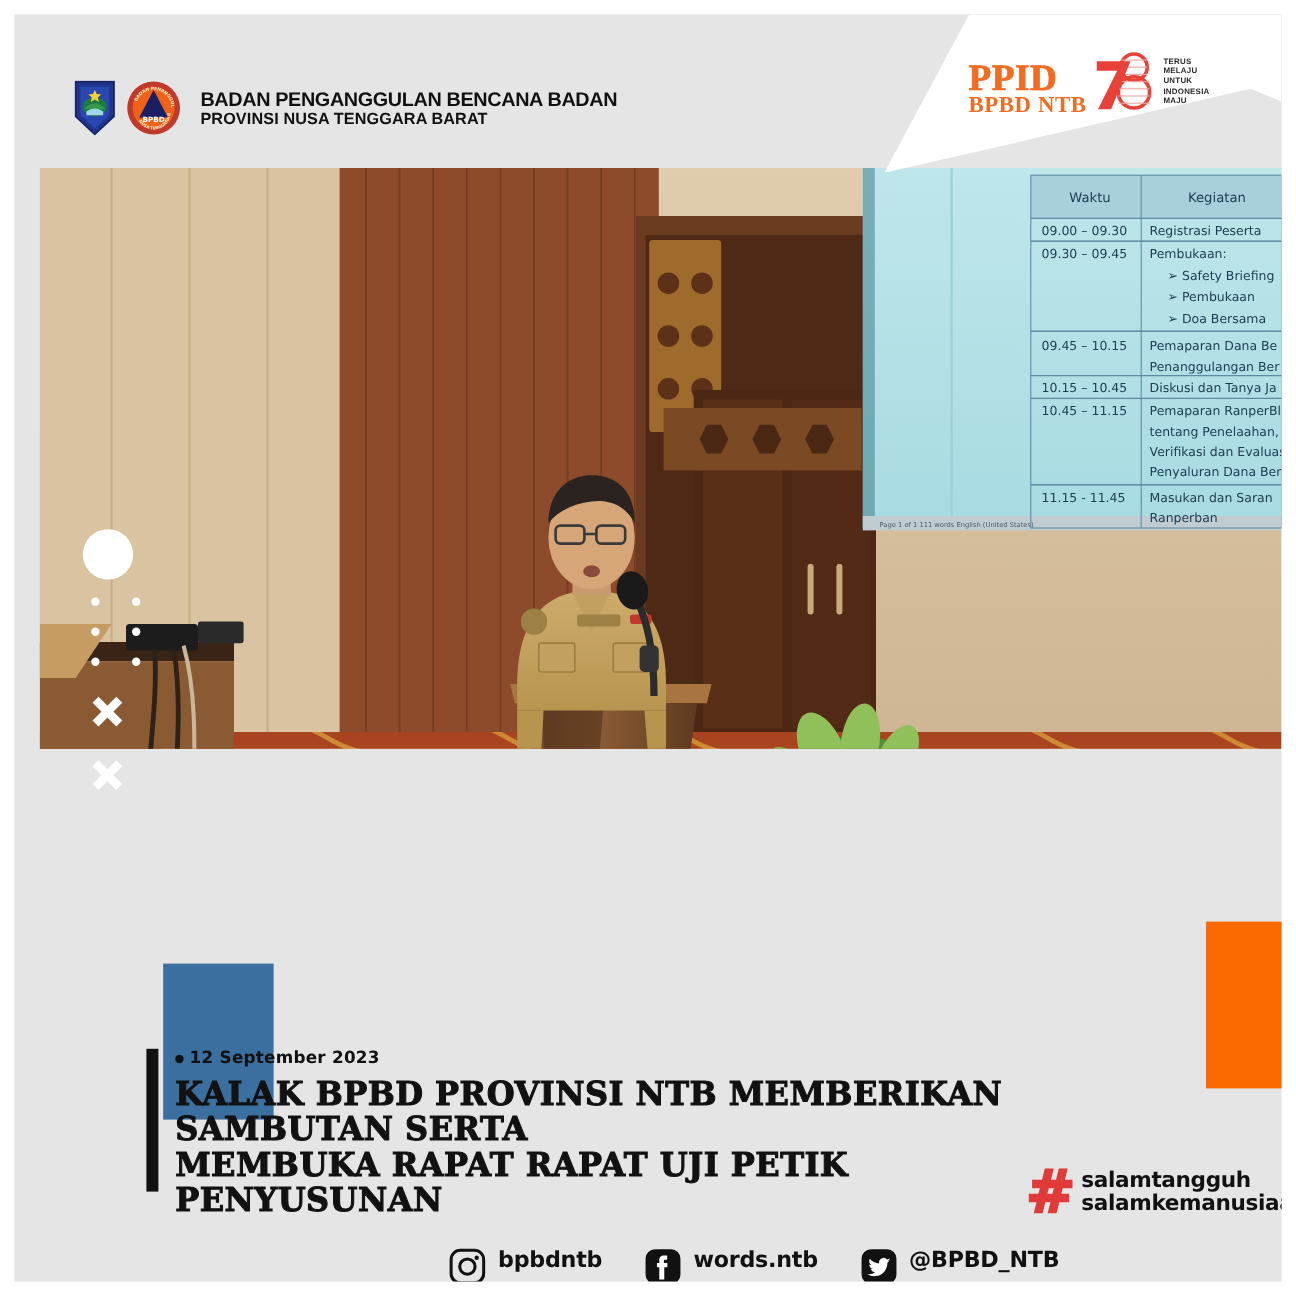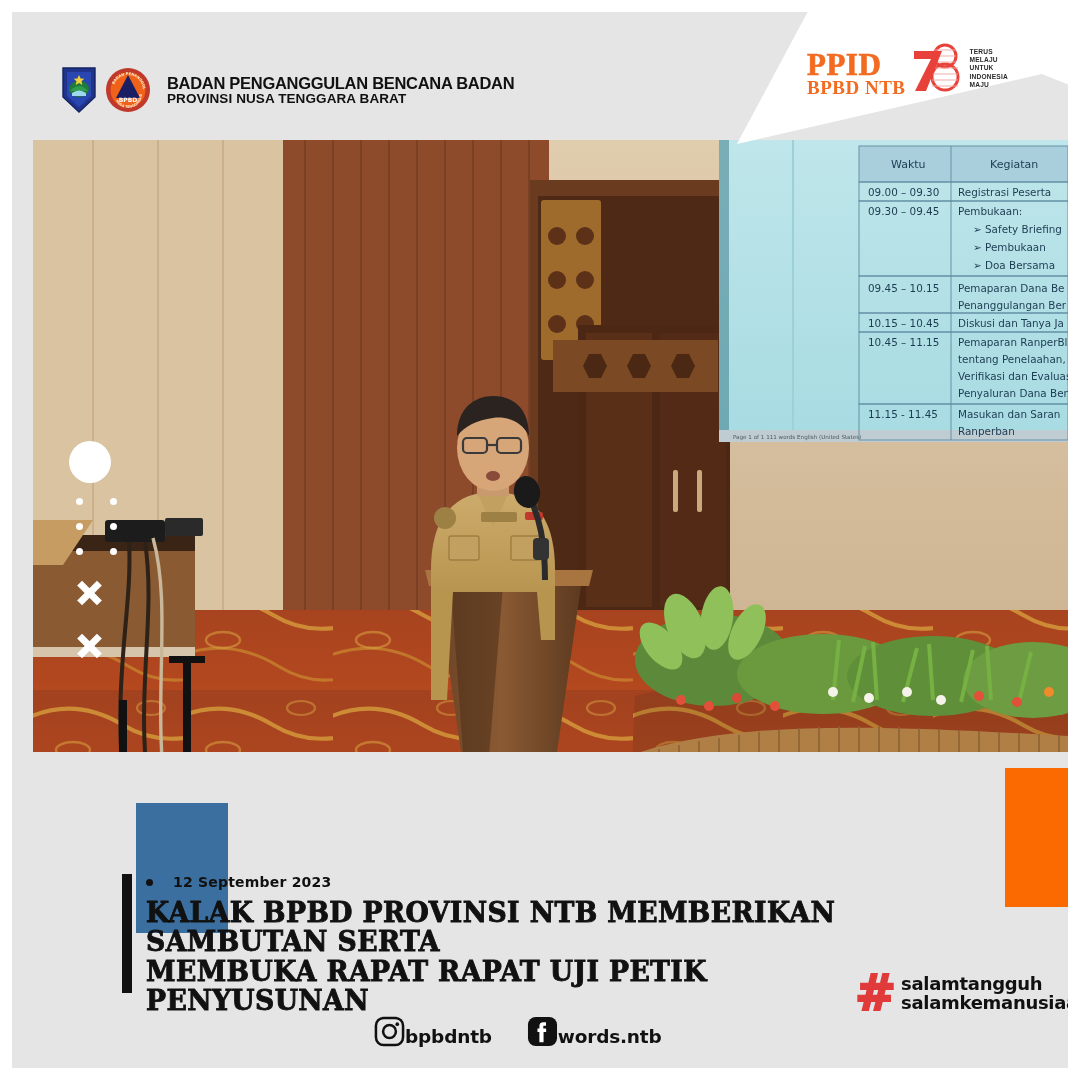--- a/index.html
+++ b/index.html
@@ -27,21 +27,21 @@
   .ppid{position:absolute;left:795px;top:28px;z-index:7;display:flex;align-items:center;gap:6px;}
   .ppid-words{line-height:0.94;margin-top:10px;}
   .ppid-1{font-size:31px;font-weight:bold;color:#f26b21;letter-spacing:0.5px;
      font-family:"Liberation Serif",serif;font-style:normal;-webkit-text-stroke:0.6px #f26b21;}
   .ppid-2{font-size:19px;font-weight:bold;color:#f26b21;letter-spacing:0.5px;
      font-family:"Liberation Serif",serif;}
   .anniv{position:relative;width:52px;height:52px;}
   .anniv-txt{font-size:6.6px;font-weight:bold;color:#2b2b2b;line-height:1.26;letter-spacing:0.2px;}
 
   
-  .photo{position:absolute;left:21px;top:128px;width:1035px;height:612px;overflow:hidden;z-index:2;}
+  .photo{position:absolute;left:21px;top:128px;width:1035px;height:484px;overflow:hidden;z-index:2;}
   .photo svg{display:block;}
 
   
   .deco-circle{position:absolute;left:57px;top:429px;width:42px;height:42px;border-radius:50%;background:#fff;z-index:4;}
   .deco-dots{position:absolute;left:64px;top:486px;z-index:4;display:grid;
      grid-template-columns:repeat(2,34px);grid-template-rows:repeat(3,25px);}
   .deco-dots i{width:7px;height:7px;border-radius:50%;background:#fff;display:block;}
   .deco-x{position:absolute;width:28px;height:28px;z-index:4;}
   .deco-x:before,.deco-x:after{content:"";position:absolute;left:50%;top:0;width:7px;height:28px;background:#fff;margin-left:-3.5px;}
   .deco-x:before{transform:rotate(45deg);}
@@ -49,39 +49,39 @@
   #x1{left:63px;top:567px;}
   #x2{left:63px;top:620px;}
 
   
   .blue-block{position:absolute;left:124px;top:791px;width:92px;height:130px;background:#3a6f9f;z-index:5;}
   .orange-block{position:absolute;left:993px;top:756px;width:75px;height:139px;background:#fa6a01;z-index:5;}
   .black-bar{position:absolute;left:110px;top:862px;width:10px;height:119px;background:#111;z-index:6;}
 
   
   .caption{position:absolute;left:134px;top:862px;width:790px;z-index:6;}
-  .cap-date{display:flex;align-items:center;gap:20px;font-size:14px;font-weight:bold;color:#111;
+  .cap-date{display:flex;align-items:center;gap:5px;font-size:14px;font-weight:bold;color:#111;
      letter-spacing:0.2px;font-family:"DejaVu Sans",sans-serif;}
   .cap-dot{width:7px;height:7px;border-radius:50%;background:#111;display:inline-block;}
   .cap-title{margin-top:8px;font-family:"DejaVu Serif",serif;font-weight:bold;
      font-size:27.5px;line-height:1.07;color:#111;letter-spacing:0.4px;
      transform:scaleX(0.97);transform-origin:left center;text-transform:uppercase;
      -webkit-text-stroke:0.9px #111;}
 
   
   .hashtag{position:absolute;left:843px;top:962px;z-index:6;display:flex;align-items:center;gap:5px;}
   .hash-sym{font-size:49px;font-weight:bold;color:#e03a3a;line-height:0.8;
      font-family:"DejaVu Sans",sans-serif;-webkit-text-stroke:2px #e03a3a;}
   .hash-lines{line-height:1.05;}
   .hash-l{font-size:18px;font-weight:bold;color:#111;letter-spacing:-0.3px;
      font-family:"DejaVu Sans",sans-serif;}
 
   
   .social{position:absolute;left:362px;top:1004px;display:flex;align-items:center;gap:13px;z-index:6;}
-  .soc-item{display:flex;align-items:flex-end;gap:0;}
+  .soc-item{display:flex;align-items:flex-start;gap:10px;margin-top:24px;}
   .soc-ico{width:31px;height:31px;display:block;}
   .soc-txt{font-size:18.5px;font-weight:600;color:#111;font-family:"DejaVu Sans",sans-serif;letter-spacing:-0.2px;}
   .gap{width:9px;}
 </style>
 </head>
 <body>
 
 <div id="poster">
   <div id="canvas">
 
@@ -487,16 +487,23 @@
       </div>
       <span class="gap"></span>
       <div class="soc-item">
         <svg class="soc-ico" viewBox="0 0 32 32">
           <rect x="1" y="1" width="30" height="30" rx="8" fill="#111"></rect>
           <path d="M19.8 16.6h-2.7V27h-4.3V16.6h-2V13h2v-2.3c0-2.6 1.1-4.2 4.2-4.2h2.6v3.6h-1.6c-1.2 0-1.2.4-1.2 1.2V13h2.9z" fill="#fff"></path>
         </svg>
         <span class="soc-txt">words.ntb</span>
       </div>
       <span class="gap"></span>
+      <div class="soc-item">
+        <svg class="soc-ico" viewBox="0 0 32 32">
+          <rect x="1" y="1" width="30" height="30" rx="8" fill="#111"></rect>
+          <path d="M26 10.4c-.7.3-1.5.5-2.3.6.8-.5 1.4-1.3 1.7-2.2-.8.5-1.6.8-2.5 1a3.9 3.9 0 0 0-6.7 3.6c-3.3-.2-6.2-1.7-8.1-4.1-.3.6-.5 1.3-.5 2 0 1.4.7 2.6 1.8 3.3-.7 0-1.3-.2-1.8-.5v.1c0 1.9 1.4 3.5 3.2 3.9-.3.1-.7.1-1.1.1-.3 0-.5 0-.8-.1.5 1.6 2 2.7 3.7 2.7a7.9 7.9 0 0 1-4.9 1.7H6a11.1 11.1 0 0 0 6 1.8c7.2 0 11.2-6 11.2-11.2v-.5c.8-.6 1.4-1.3 1.9-2.1z" fill="#fff"></path>
+        </svg>
+        <span class="soc-txt">@BPBD_NTB</span>
+      </div>
     </div>
 
   </div>
 </div>
 
 </body></html>

